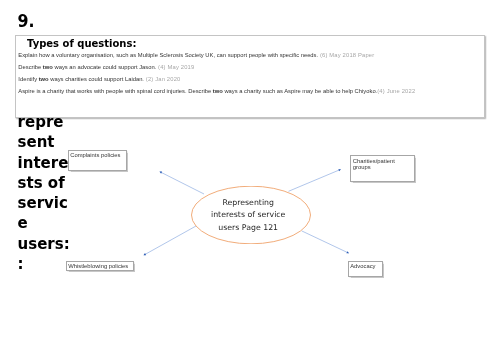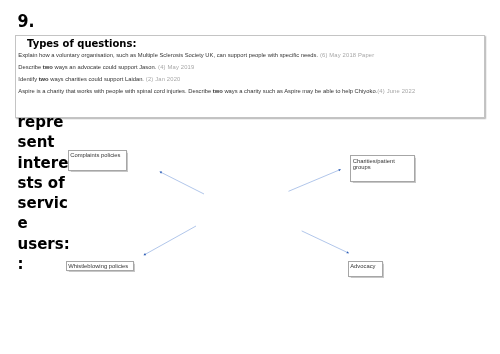--- a/index.html
+++ b/index.html
@@ -63,13 +63,21 @@
   <div class="mbox" style="left:349.5px;top:155px;width:65px;height:26.5px">
       <span style="width:42px;left:2.2px;top:1.5px">Charities/patient groups</span>
     </div>
   <div class="mbox" style="left:66px;top:261px;width:68px;height:10px">
       <span style="top:1px">Whistleblowing policies</span>
     </div>
   <div class="mbox" style="left:348px;top:261px;width:35px;height:16px">
       <span>Advocacy</span>
     </div>
 
+  <div class="ellipse">
+    <svg width="120" height="58" viewBox="0 0 120 58">
+        <ellipse cx="60" cy="29" rx="59.5" ry="28.8" fill="none" stroke="#f0a873" stroke-width="0.95"></ellipse>
+      </svg>
+    <div class="ellipse-text">
+        <span>Representing interests of service users Page 121</span>
+      </div>
+  </div>
 </div>
 
 </body></html>

